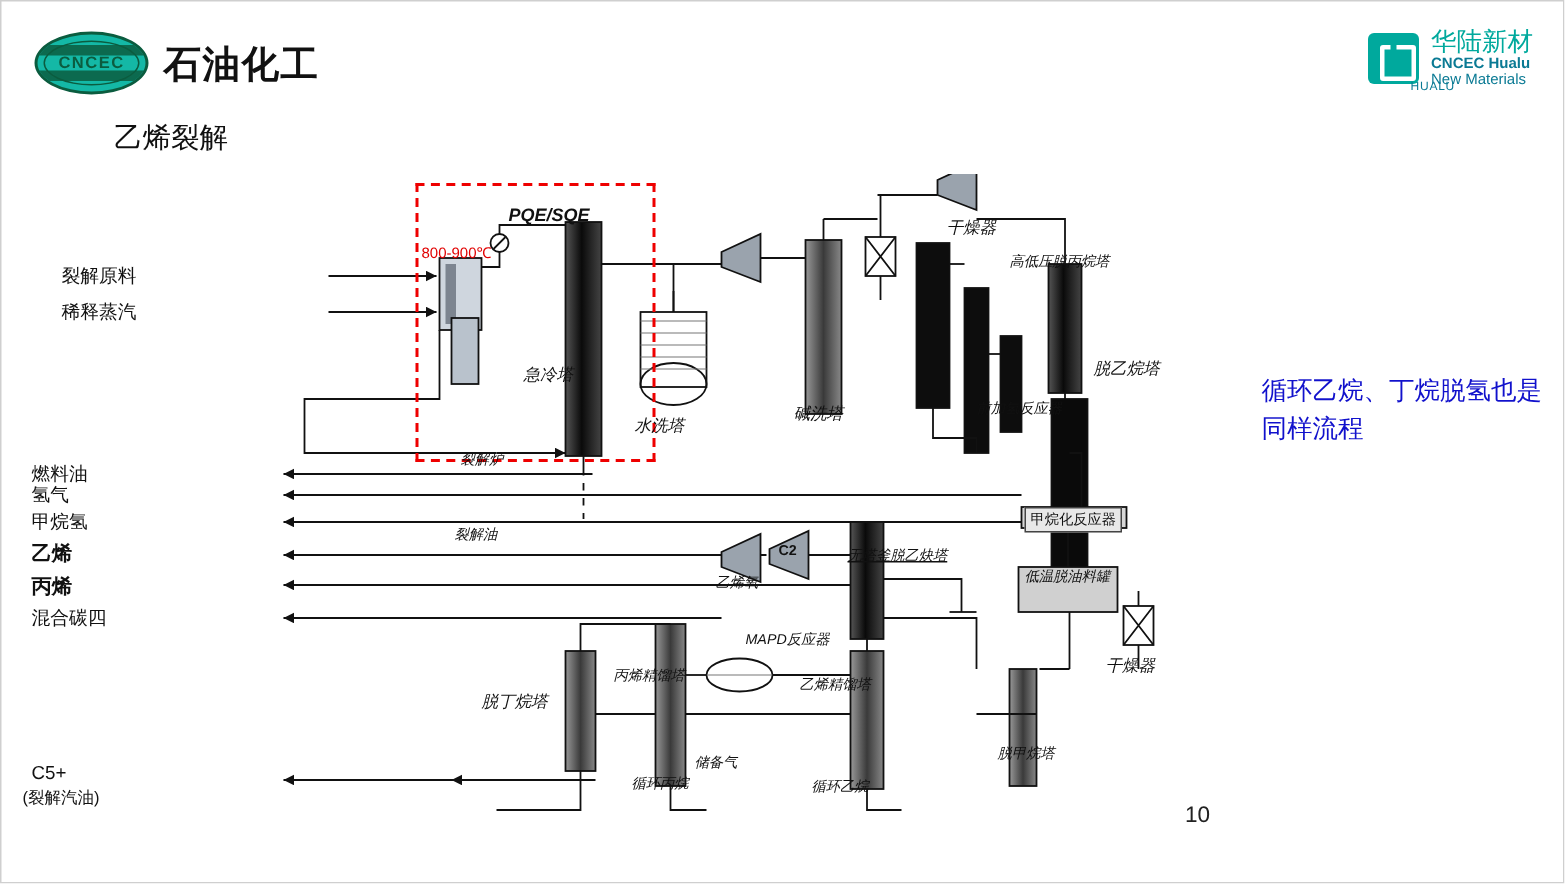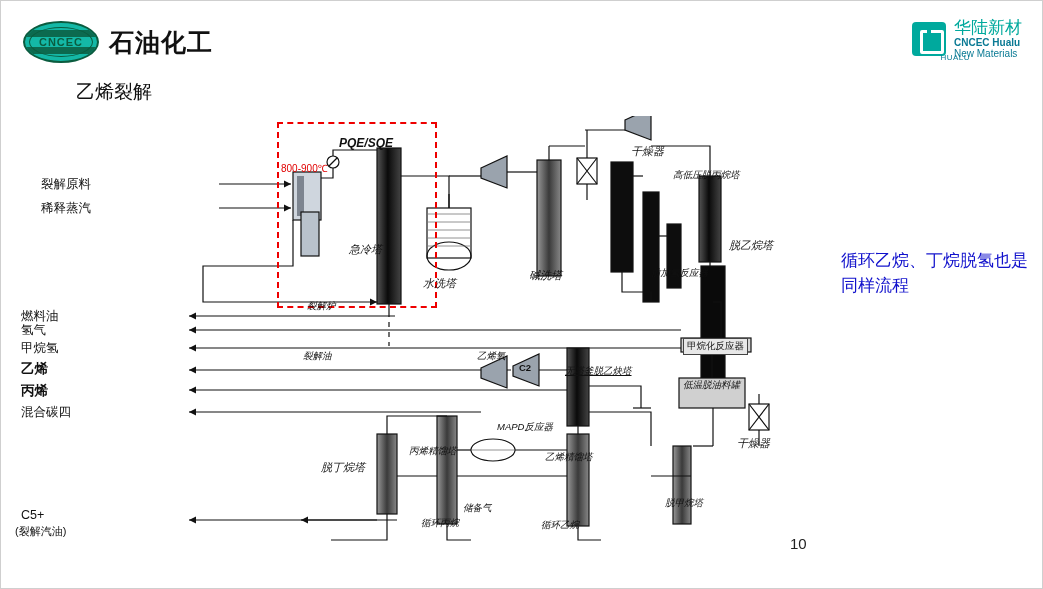--- a/index.html
+++ b/index.html
@@ -378,25 +378,25 @@
     <div class="lbl small italic" style="left:242px;top:160px;">水洗塔</div>
     <div class="lbl small italic" style="left:348px;top:152px;">碱洗塔</div>
     <div class="lbl small italic" style="left:450px;top:28px;">干燥器</div>
     <div class="lbl tiny italic" style="left:492px;top:54px;width:54px;line-height:1.15;">高低压脱丙烷塔</div>
     <div class="lbl small italic" style="left:548px;top:122px;">脱乙烷塔</div>
     <div class="lbl tiny italic" style="left:470px;top:152px;width:46px;line-height:1.15;">前加氢反应器</div>
     <div class="lbl tiny boxed" style="left:502px;top:222px;">甲烷化反应器</div>
     <div class="lbl tiny italic" style="left:502px;top:264px;width:56px;line-height:1.15;">低温脱油料罐</div>
     <div class="lbl small italic" style="left:556px;top:320px;">干燥器</div>
     <div class="lbl tiny italic" style="left:484px;top:382px;width:32px;line-height:1.15;">脱甲烷塔</div>
-    <div class="lbl tiny italic" style="left:352px;top:336px;width:34px;line-height:1.15;margin-left:12px;">乙烯精馏塔</div>
+    <div class="lbl tiny italic" style="left:352px;top:336px;width:34px;line-height:1.15;">乙烯精馏塔</div>
     <div class="lbl tiny italic" style="left:228px;top:330px;width:30px;line-height:1.15;">丙烯精馏塔</div>
     <div class="lbl small italic" style="left:140px;top:344px;">脱丁烷塔</div>
     <div class="lbl tiny italic" style="left:384px;top:250px;width:40px;line-height:1.15;text-decoration:underline;">无塔釜脱乙炔塔</div>
     <div class="lbl tiny italic" style="left:288px;top:306px;width:36px;line-height:1.15;margin-left:28px;">MAPD反应器</div>
     <div class="lbl tiny italic" style="left:282px;top:386px;">储备气</div>
     <div class="lbl tiny italic" style="left:240px;top:402px;width:28px;line-height:1.15;">循环丙烷</div>
     <div class="lbl tiny italic" style="left:360px;top:404px;width:28px;line-height:1.15;">循环乙烷</div>
-    <div class="lbl tiny italic" style="left:296px;top:234px;">乙烯氧</div>
+    <div class="lbl tiny italic" style="left:296px;top:266px;">乙烯氧</div>
     <div class="lbl tiny" style="left:338px;top:246px;font-weight:bold;">C2</div>
     <div class="lbl tiny italic" style="left:122px;top:186px;margin-top:48px;">裂解油</div>
   </div>
 </div>
 
 </body></html>

